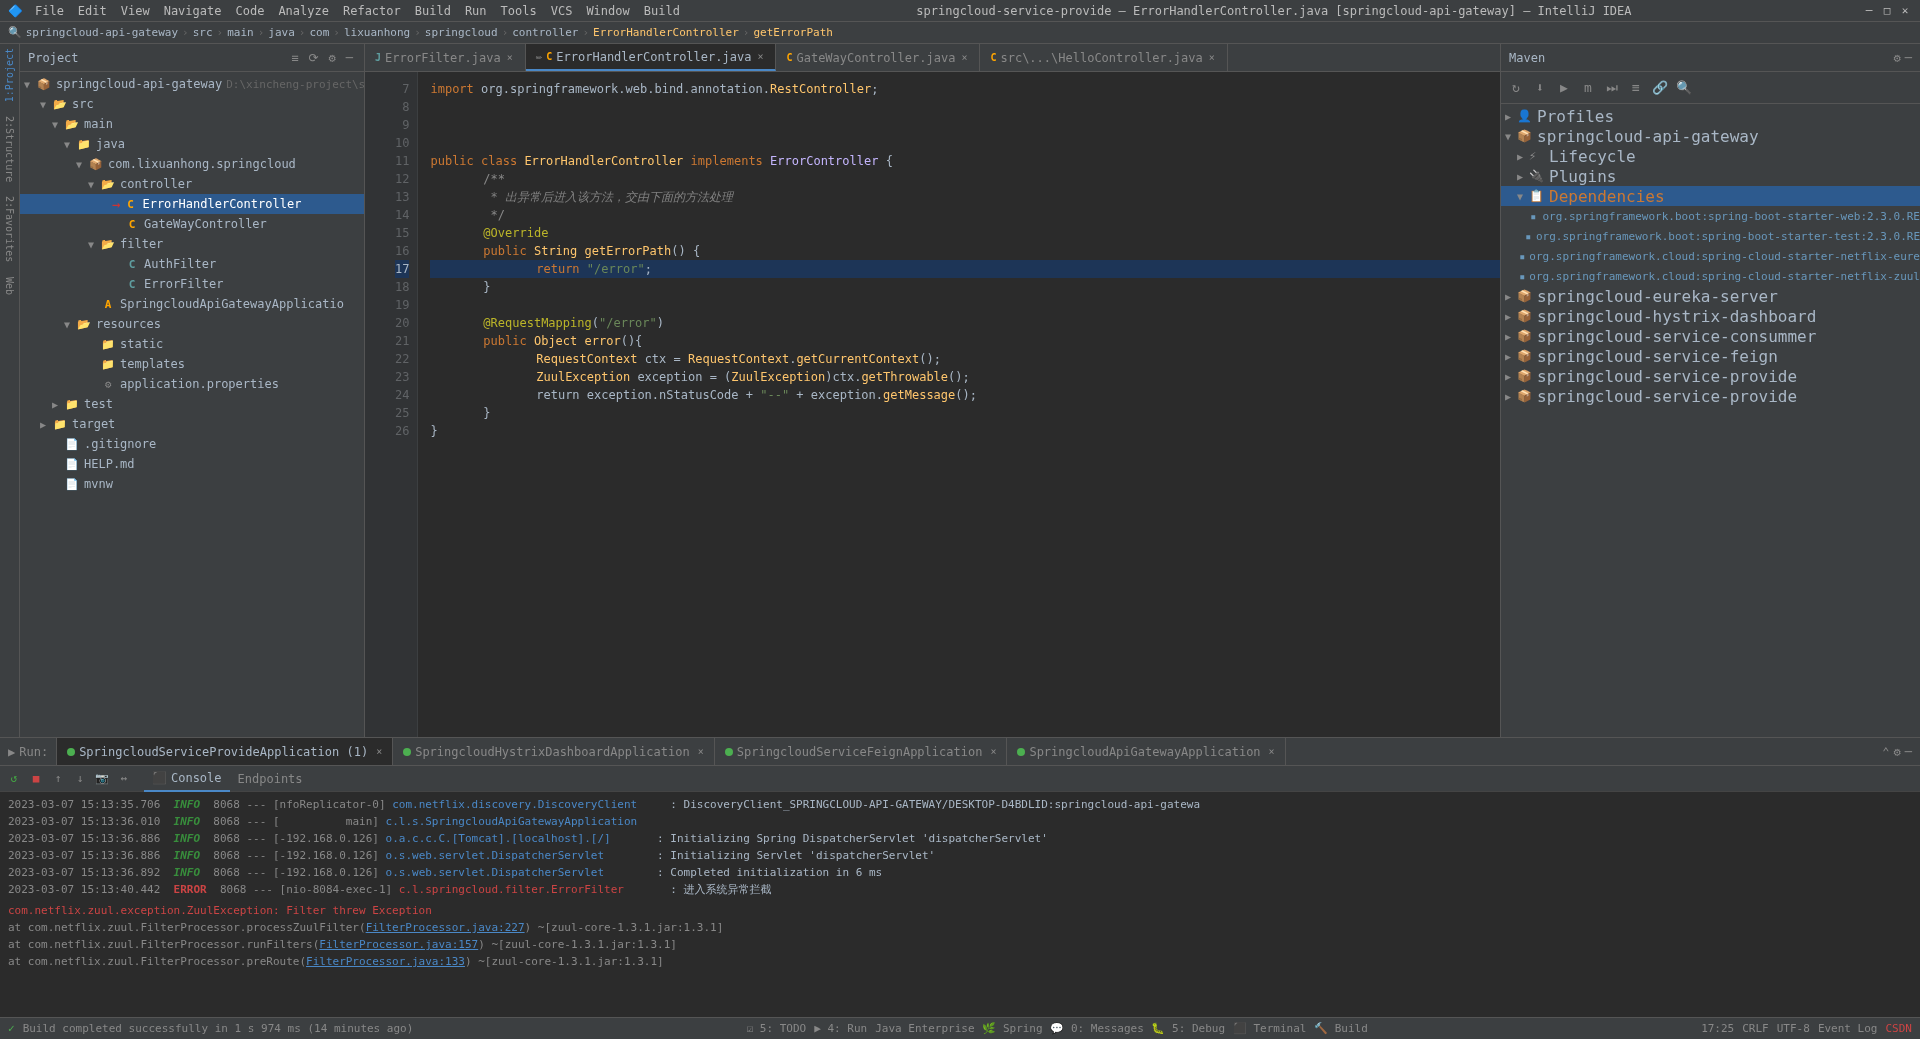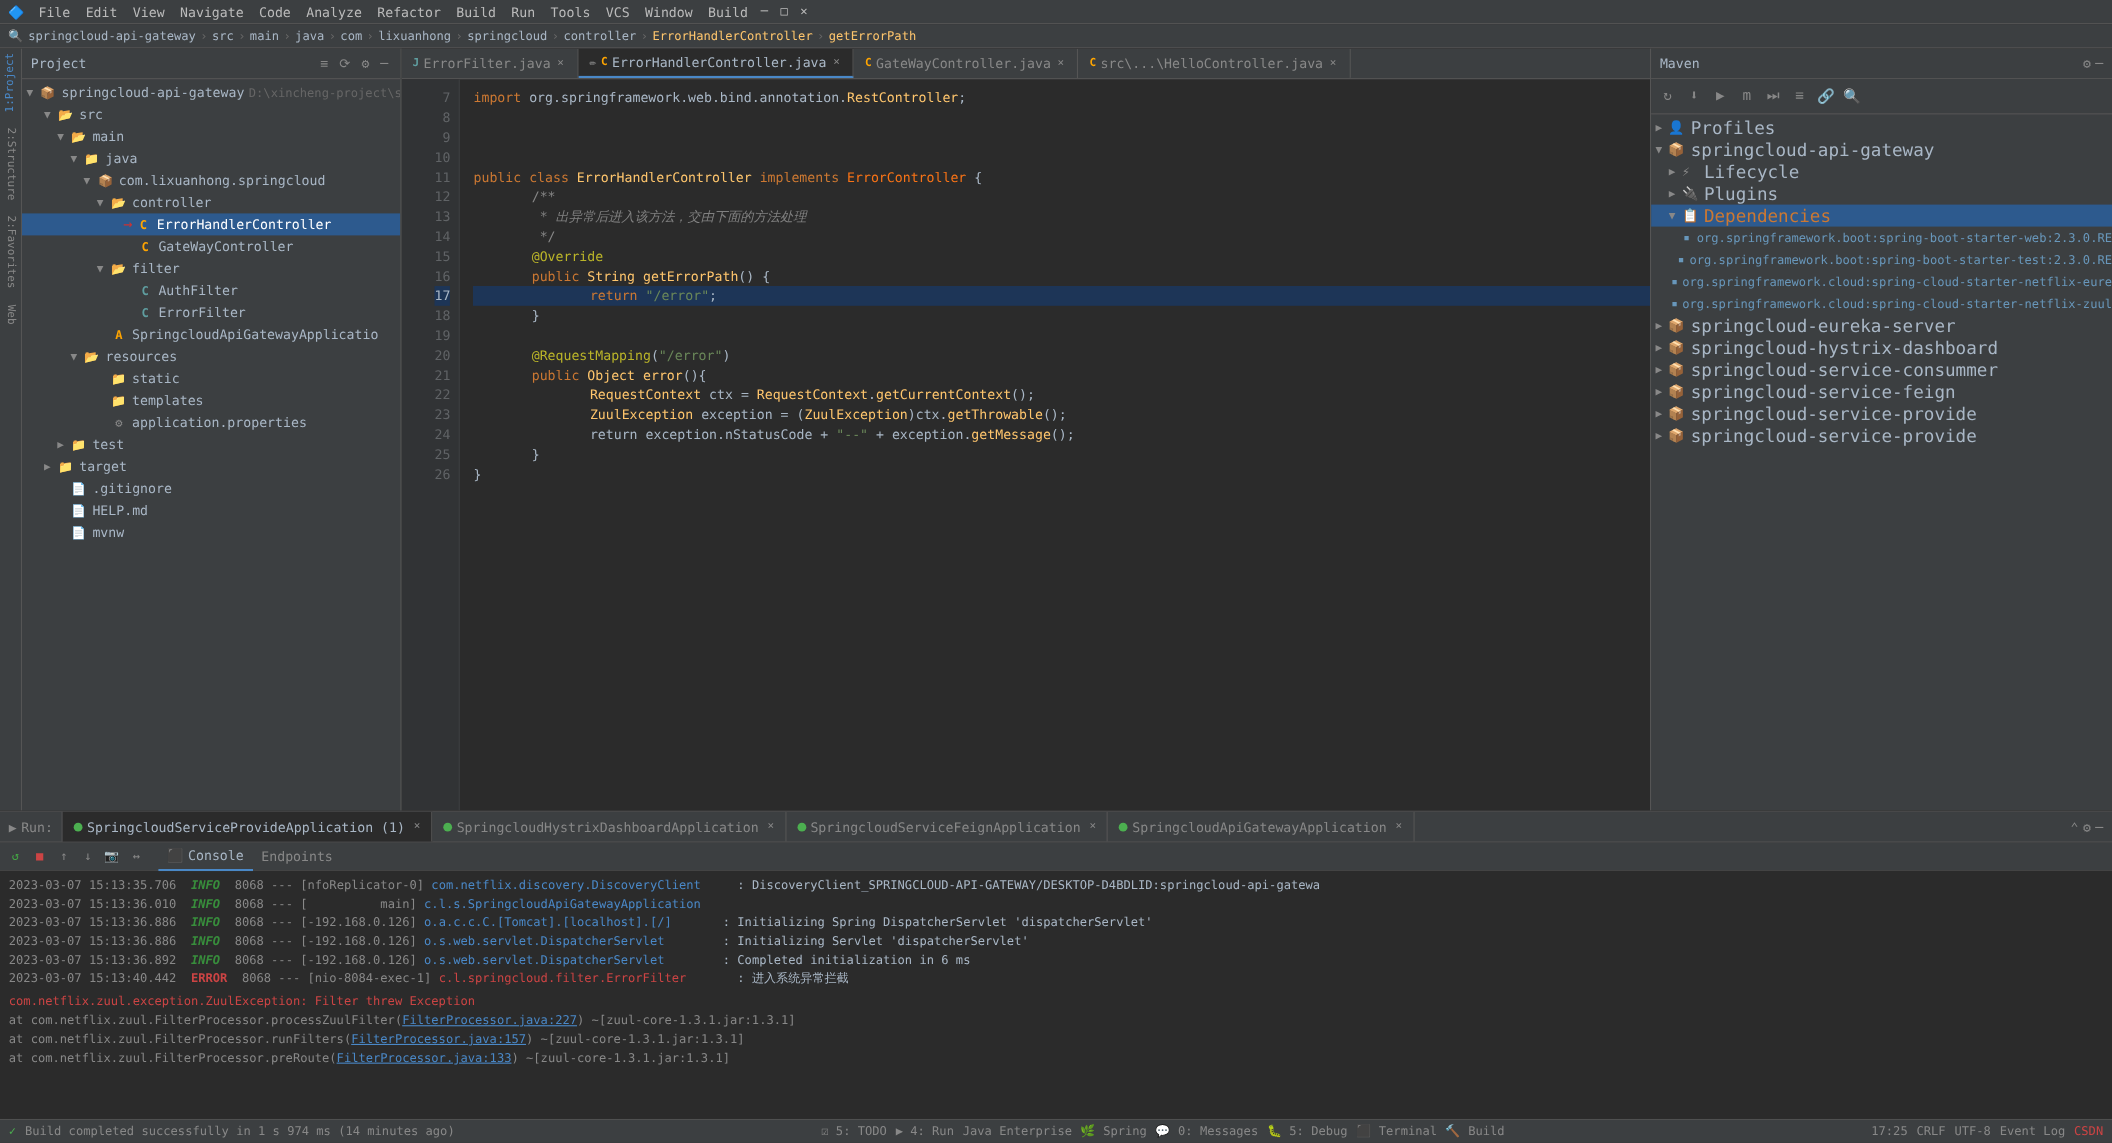--- a/index.html
+++ b/index.html
@@ -232,21 +232,21 @@
       white-space: pre;
       display: flex;
       align-items: center;
     }
 
     
     .kw { color: #cc7832; }
     .str { color: #6a8759; }
     .ann { color: #bbb529; }
     .cls { color: #ffc66d; }
-    .iface { color: #f97316; }
+    .iface { color: #c4b5fd; }
     .comment { color: #808080; font-style: italic; }
     .method { color: #ffc66d; }
 
     
     .right-panel {
       width: 420px;
       background: #3c3f41;
       border-left: 1px solid #555;
       display: flex;
       flex-direction: column;
@@ -437,20 +437,21 @@
   <span class="menu-item">Navigate</span>
   <span class="menu-item">Code</span>
   <span class="menu-item">Analyze</span>
   <span class="menu-item">Refactor</span>
   <span class="menu-item">Build</span>
   <span class="menu-item">Run</span>
   <span class="menu-item">Tools</span>
   <span class="menu-item">VCS</span>
   <span class="menu-item">Window</span>
   <span class="menu-item">Build</span>
+  <span class="window-title">springcloud-service-provide – ErrorHandlerController.java [springcloud-api-gateway] – IntelliJ IDEA</span>
   <div class="window-controls">
     <span class="win-btn">─</span>
     <span class="win-btn">□</span>
     <span class="win-btn">✕</span>
   </div>
 </div>
 
 <div class="breadcrumb-bar">
   <span style="color:#888; cursor:pointer;">🔍</span>
   <span class="breadcrumb-link">springcloud-api-gateway</span>

